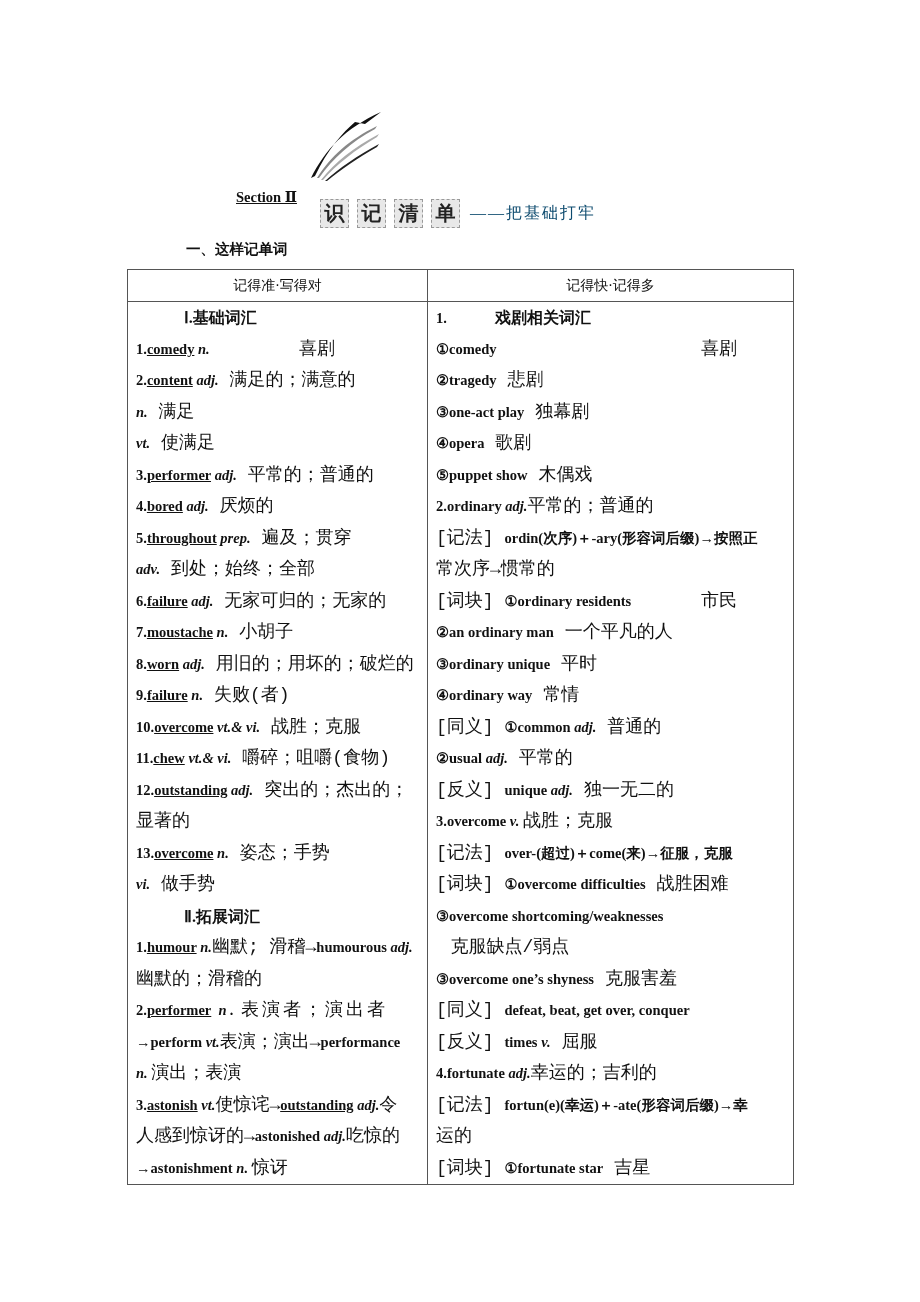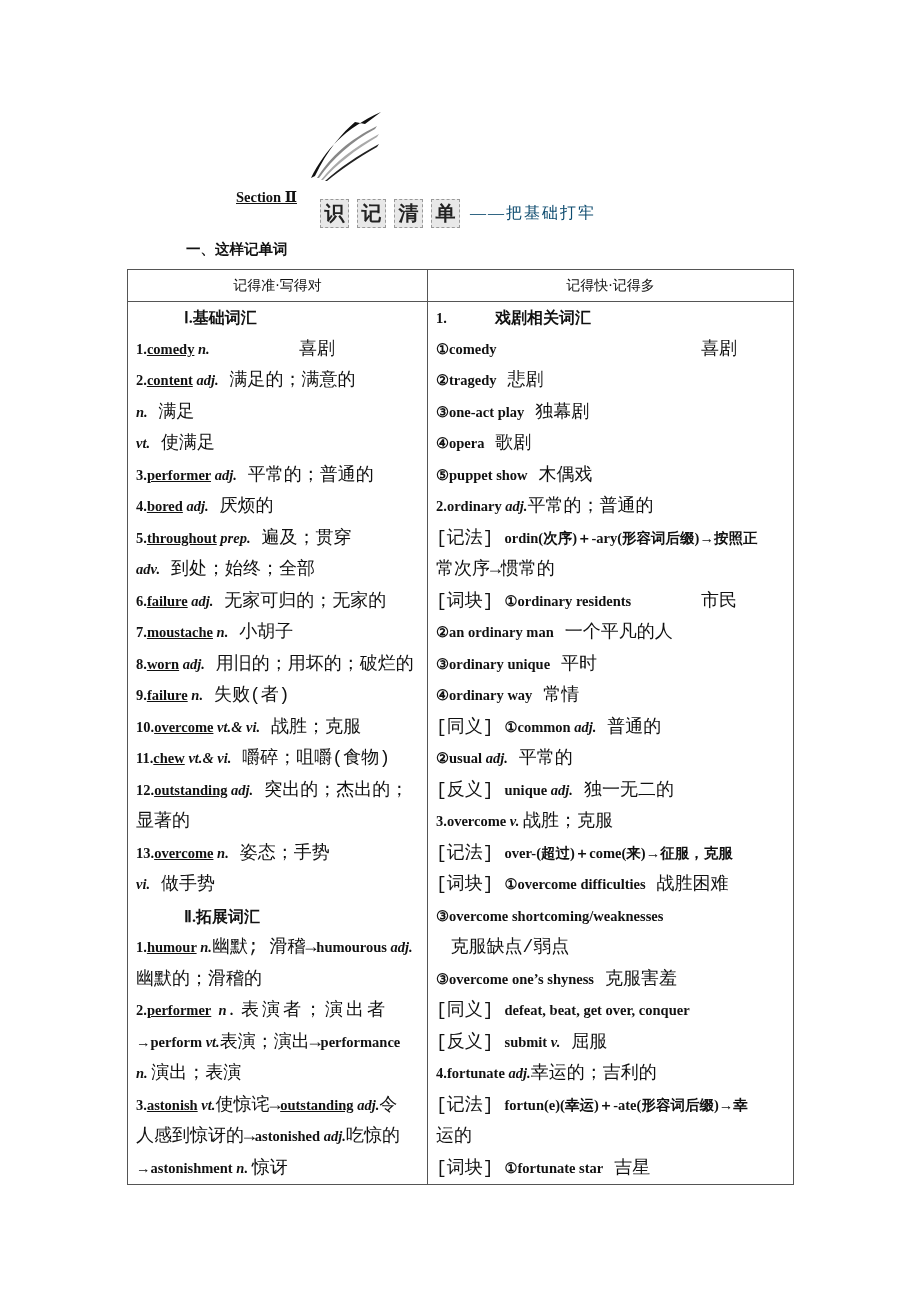--- a/index.html
+++ b/index.html
@@ -115,21 +115,21 @@
       <div class="line"><span class="zh">[同义]</span>&nbsp;&nbsp;&nbsp;<span>①common</span> <i>adj.</i>&nbsp;&nbsp;&nbsp;<span class="zh">普通的</span></div>
       <div class="line"><span>②usual</span> <i>adj.</i>&nbsp;&nbsp;&nbsp;<span class="zh">平常的</span></div>
       <div class="line"><span class="zh">[反义]</span>&nbsp;&nbsp;&nbsp;<span>unique</span> <i>adj.</i>&nbsp;&nbsp;&nbsp;<span class="zh">独一无二的</span></div>
       <div class="line"><span>3.overcome</span> <i>v.</i>&nbsp;<span class="zh">战胜；克服</span></div>
       <div class="line"><span class="zh">[记法]</span>&nbsp;&nbsp;&nbsp;<span>over-(超过)＋come(来)→征服，克服</span></div>
       <div class="line"><span class="zh">[词块]</span>&nbsp;&nbsp;&nbsp;<span>①overcome difficulties</span>&nbsp;&nbsp;&nbsp;<span class="zh">战胜困难</span></div>
       <div class="line"><span>③overcome shortcoming/weaknesses</span></div>
       <div class="line">&nbsp;&nbsp;&nbsp;&nbsp;<span class="zh">克服缺点/弱点</span></div>
       <div class="line"><span>③overcome one’s shyness</span>&nbsp;&nbsp;&nbsp;<span class="zh">克服害羞</span></div>
       <div class="line"><span class="zh">[同义]</span>&nbsp;&nbsp;&nbsp;<span>defeat, beat, get over, conquer</span></div>
-      <div class="line"><span class="zh">[反义]</span>&nbsp;&nbsp;&nbsp;<span>submit</span> <i>v.</i>&nbsp;&nbsp;&nbsp;<span class="zh">屈服</span></div>
+      <div class="line"><span class="zh">[反义]</span>&nbsp;&nbsp;&nbsp;<span>times</span> <i>v.</i>&nbsp;&nbsp;&nbsp;<span class="zh">屈服</span></div>
       <div class="line"><span>4.fortunate</span> <i>adj.</i><span class="zh">幸运的；吉利的</span></div>
       <div class="line"><span class="zh">[记法]</span>&nbsp;&nbsp;&nbsp;<span>fortun(e)(幸运)＋-ate(形容词后缀)→幸</span></div>
       <div class="line"><span class="zh">运的</span></div>
       <div class="line"><span class="zh">[词块]</span>&nbsp;&nbsp;&nbsp;<span>①fortunate star</span>&nbsp;&nbsp;&nbsp;<span class="zh">吉星</span></div>
     </td>
   </tr>
 </tbody>
   </table>
 
 </body></html>

